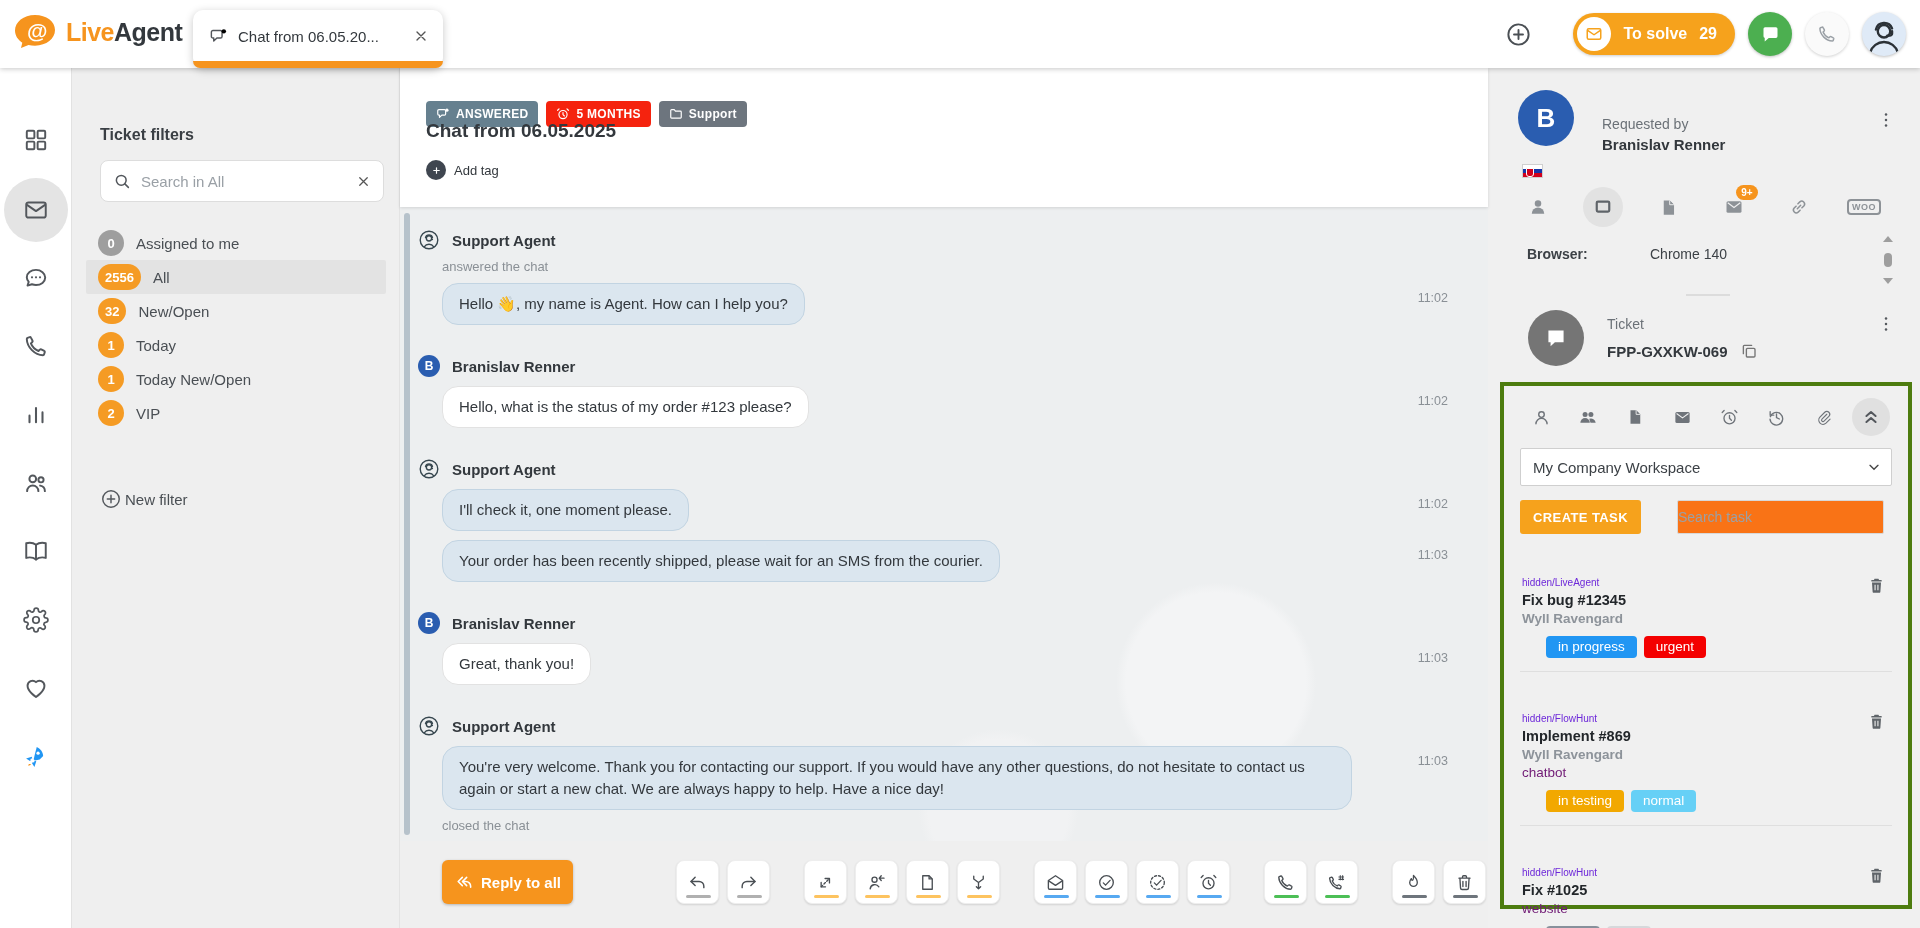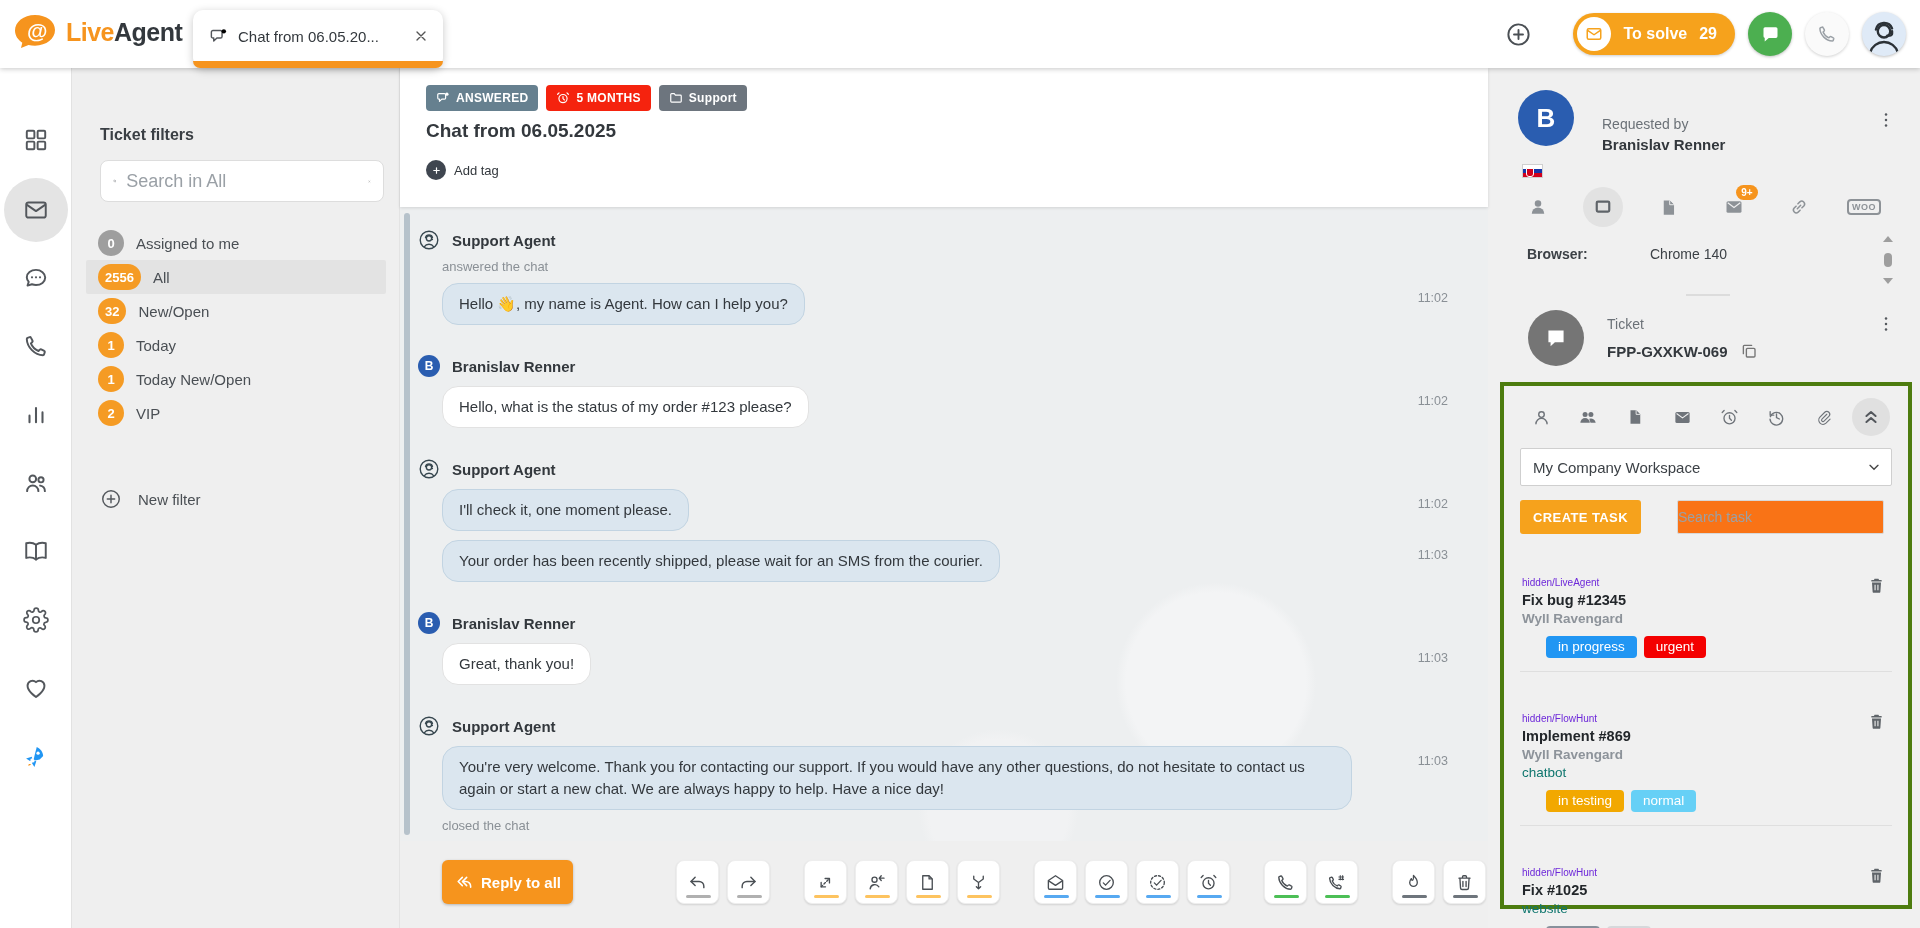--- a/index.html
+++ b/index.html
@@ -28,35 +28,35 @@
 
   
   .rail { position:absolute; left:0; top:68px; width:72px; height:860px; background:#fff; border-right:1px solid #e2e2e2; z-index:5; }
   .rail-item { position:absolute; left:23px; width:26px; height:26px; color:#53575c; cursor:pointer; }
   .rail-active-bg { position:absolute; left:4px; top:110px; width:64px; height:64px; border-radius:50%; background:#e4e4e4; }
 
   
   .filters { position:absolute; left:72px; top:68px; width:328px; height:860px; background:#efefef; border-right:1px solid #e3e3e3; }
   .filters-title { position:absolute; left:28px; top:58px; font-size:16px; font-weight:bold; color:#3a3f44; }
   .searchbox { position:absolute; left:28px; top:92px; width:284px; height:42px; background:#fff; border:1px solid #ddd; border-radius:8px; display:flex; align-items:center; padding:0 12px; gap:10px; }
-  .searchbox input { border:none; outline:none; flex:1; font-size:18px; color:#333; font-family:"Liberation Sans",sans-serif; background:transparent; }
+  .searchbox input { border:none; outline:none; flex:1; font-size:15px; color:#333; font-family:"Liberation Sans",sans-serif; background:transparent; }
   .searchbox input::placeholder { color:#9aa0a6; }
   .searchbox .clear { color:#555; cursor:pointer; }
   .filter-list { position:absolute; left:14px; top:158px; width:300px; }
   .filter-row { display:flex; align-items:center; gap:12px; height:34px; padding-left:12px; cursor:pointer; border-radius:2px; }
   .filter-row.active { background:#e3e3e3; }
   .fbadge { min-width:26px; height:26px; border-radius:13px; color:#fff; font-size:13px; font-weight:bold; display:flex; align-items:center; justify-content:center; padding:0 7px; }
   .flabel { font-size:15px; color:#4a4f54; }
-  .new-filter { position:absolute; left:28px; top:420px; display:flex; align-items:center; gap:16px; color:#4a4f54; font-size:15px; cursor:pointer; }
+  .new-filter { position:absolute; left:28px; top:420px; display:flex; align-items:center; gap:3px; color:#4a4f54; font-size:15px; cursor:pointer; }
   .new-filter .ic { color:#55595e; }
 
   
   .main { position:absolute; left:400px; top:68px; width:1088px; height:860px; }
   .ticket-header { position:absolute; left:0; top:0; width:1088px; height:139px; background:#fff; box-shadow:0 1px 3px rgba(0,0,0,.12); z-index:4; }
-  .tags-row { position:absolute; left:26px; top:17px; display:flex; gap:8px; }
+  .tags-row { position:absolute; left:26px; top:33px; display:flex; gap:8px; }
   .tagpill { height:26px; border-radius:4px; display:flex; align-items:center; gap:6px; padding:0 10px; color:#fff; font-size:12px; font-weight:bold; letter-spacing:.3px; cursor:pointer; }
   .ticket-title { position:absolute; left:26px; top:52px; font-size:19px; font-weight:bold; color:#33383d; }
   .addtag { position:absolute; left:26px; top:92px; display:flex; align-items:center; gap:8px; cursor:pointer; }
   .addtag-circle { width:20px; height:20px; border-radius:50%; background:#3f4650; color:#fff; display:flex; align-items:center; justify-content:center; }
   .addtag-label { font-size:13px; color:#33383d; }
 
   .chat { position:absolute; left:0; top:139px; width:1088px; height:634px; background:#edeff0;
           background-image:radial-gradient(circle at 75% 75%, #f3f4f5 0 90px, transparent 100px), radial-gradient(circle at 55% 95%, #f1f2f3 0 70px, transparent 80px);
           padding:22px 0 0 42px; overflow:hidden; }
   .chat-scrollbar { position:absolute; left:4px; top:6px; width:6px; height:622px; background:#b6c2cb; border-radius:3px; cursor:pointer; }
@@ -116,21 +116,21 @@
   .ws-chevron { position:absolute; right:10px; top:11px; color:#444; pointer-events:none; }
   .task-actions { display:flex; margin-top:14px; gap:36px; }
   .create-task { width:121px; height:34px; background:#f6a21c; border:none; border-radius:3px; color:#fff; font-size:13px; font-weight:bold; letter-spacing:.4px; font-family:"Liberation Sans",sans-serif; cursor:pointer; }
   .task-search { width:207px; height:34px; background:#f97316; border:1px solid #d8d8d8; border-radius:2px; font-size:14px; color:#333; padding:0 0; font-family:"Liberation Sans",sans-serif; outline:none; }
   .task-search::placeholder { color:#9aa0a6; }
   .task-list { margin-top:12px; }
   .task { position:relative; padding:2px 0 4px 2px; }
   .t-project { font-size:10px; color:#6d28d9; line-height:17px;margin-top:26px; }
   .t-title { font-size:14.5px; font-weight:bold; color:#22262a; line-height:19px; }
   .t-assignee { font-size:13.5px; font-weight:bold; color:#8d939a; line-height:18px; }
-  .t-list { font-size:13.5px; color:#0f766e; line-height:18px; }
+  .t-list { font-size:13.5px; color:#701a75; line-height:18px; }
   .t-badges { display:flex; gap:7px; margin-top:8px;margin-left:24px; }
   .tbadge { padding:3px 12px 4px; border-radius:4px; font-size:13.5px; color:#fff; }
   .t-trash { position:absolute; right:6px; top:30px; color:#5f6469; cursor:pointer; }
   .task-divider { height:1px; background:#dfdfdf; margin:9px 0 10px; }
 </style>
 </head>
 <body>
 
 <svg width="0" height="0" style="position:absolute">
   <defs>

